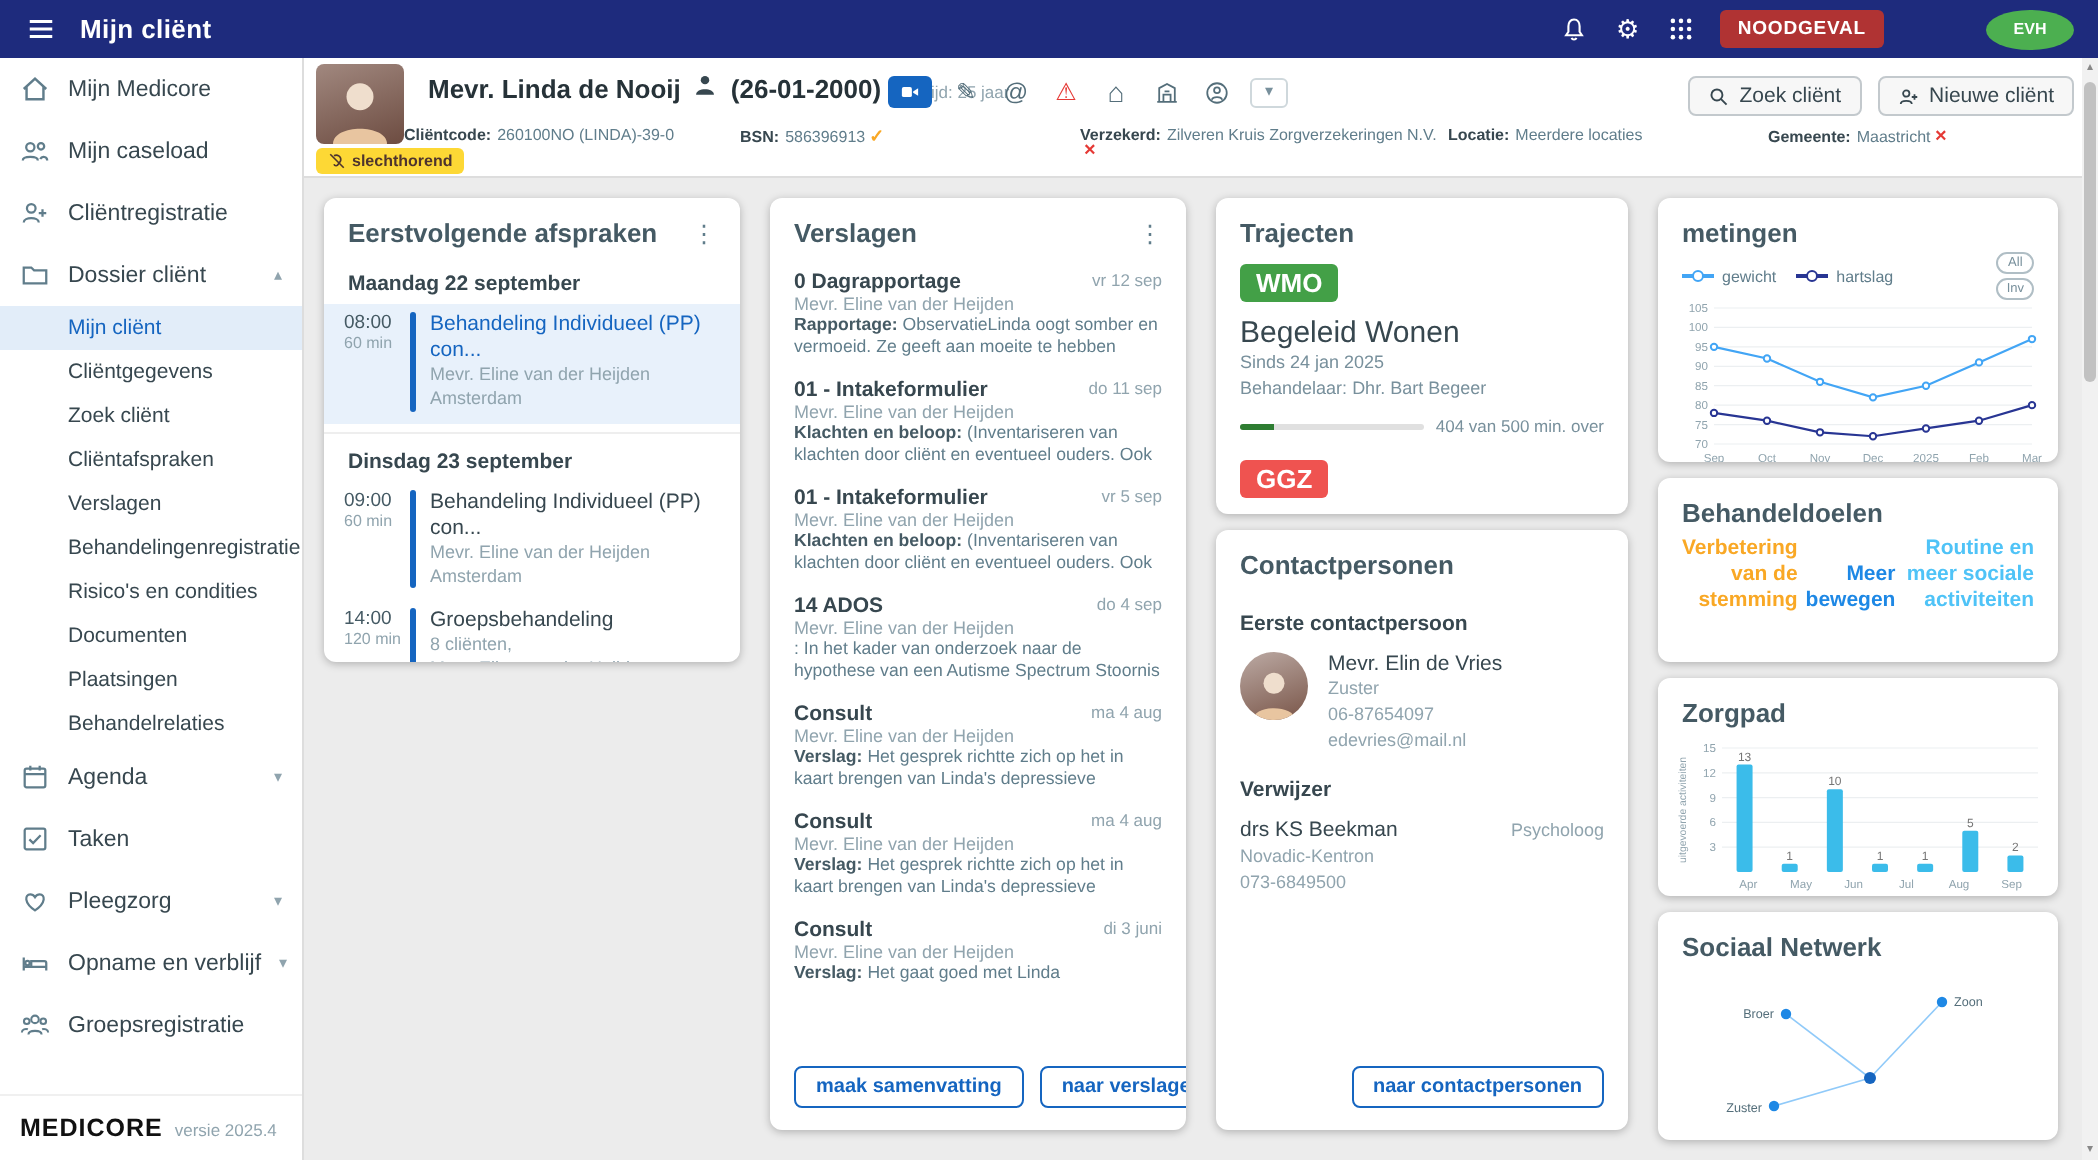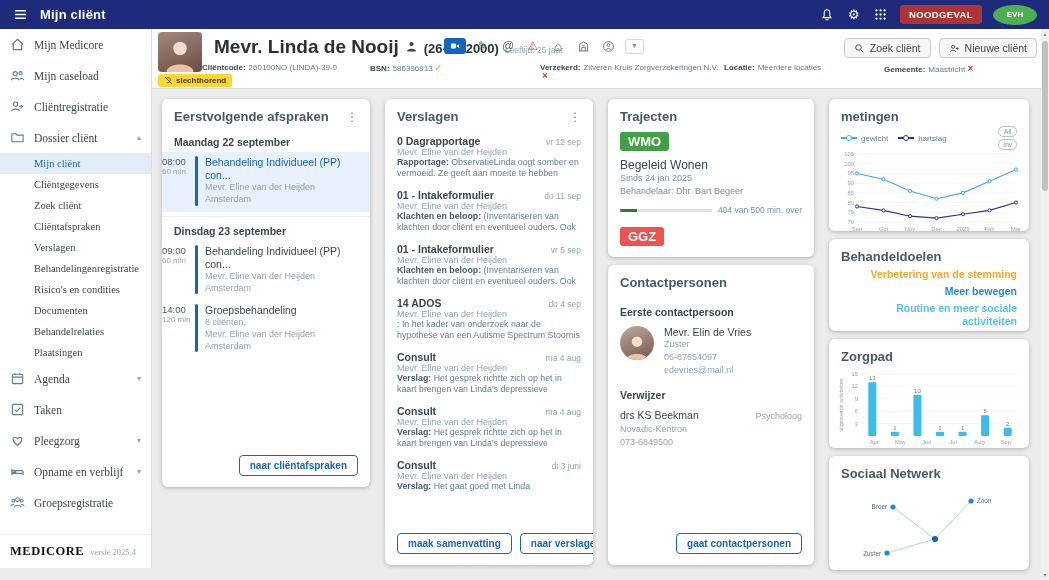--- a/index.html
+++ b/index.html
@@ -14,39 +14,39 @@
   
   .topbar{position:absolute;top:0;left:0;right:0;height:29px;background:var(--topbar);
           color:#fff;display:flex;align-items:center;padding:0 12px;gap:12px;z-index:9;}
   .tb-title{font-size:13px;font-weight:bold;letter-spacing:.2px;}
   .tb-right{margin-left:auto;display:flex;align-items:center;gap:11px;}
   .tb-ic{width:16px;height:16px;display:flex;align-items:center;justify-content:center;cursor:pointer;font-size:13px;line-height:1;}
   .emergency{background:var(--emergency);color:#fff;border:none;border-radius:3px;
              font-size:9.5px;font-weight:bold;padding:4px 9px;letter-spacing:.4px;cursor:pointer;
              font-family:"Liberation Sans",sans-serif;}
   .tb-avatar{width:44px;height:20px;border-radius:50%;background:var(--avatar);color:#fff;
-             font-size:8px;font-weight:bold;display:flex;align-items:center;justify-content:center;cursor:pointer;}
-  
-  .sidebar{position:absolute;top:29px;left:0;width:152px;bottom:12px;background:#fff;
-           border-right:1px solid #ddd;display:flex;flex-direction:column;overflow:hidden;z-index:5;font-family:Liberation Serif, serif;}
+             font-size:8px;font-weight:bold;display:flex;align-items:center;justify-content:center;cursor:pointer;margin-left:40px;}
+  
+  .sidebar{position:absolute;top:29px;left:0;width:152px;bottom:0;background:#fff;
+           border-right:1px solid #ddd;display:flex;flex-direction:column;overflow:hidden;z-index:5;}
   .nav-item{display:flex;align-items:center;gap:9px;padding:8px 10px;font-size:11.5px;cursor:pointer;white-space:nowrap;}
   .nav-item .chev{margin-left:auto;font-size:8px;color:#90a4ae;}
   .ic{width:15px;height:15px;flex:none;}
   .sub-item{padding:5px 8px 5px 34px;font-size:10.5px;cursor:pointer;white-space:nowrap;overflow:hidden;}
   .sub-item.selected{background:#e2edf9;color:var(--accent);}
   .sb-footer{margin-top:auto;padding:9px 10px;display:flex;align-items:baseline;gap:6px;border-top:1px solid #f0f0f0;}
   .sb-logo{font-size:12.5px;font-weight:bold;letter-spacing:.5px;color:#111;}
   .sb-ver{font-size:8.5px;color:#90a4ae;}
   
   .client-header{position:absolute;left:152px;top:29px;right:0;height:60px;background:#fff;
                  border-bottom:1px solid #ddd;z-index:4;}
   .photo{position:absolute;left:6px;top:3px;width:44px;height:40px;border-radius:4px;overflow:hidden;
          background:linear-gradient(160deg,#a1887f,#6d4c41);display:flex;align-items:flex-end;justify-content:center;}
   .name-row{position:absolute;left:62px;top:7px;display:flex;align-items:baseline;gap:6px;white-space:nowrap;}
-  .cname{font-size:19px;font-weight:bold;color:#263238;}
+  .cname{font-size:13px;font-weight:bold;color:#263238;}
   .cbirth{font-size:13px;font-weight:bold;color:#263238;}
   .cage{font-size:8.5px;color:#90a4ae;}
   .hdr-icons{position:absolute;left:292px;top:9px;display:flex;align-items:center;gap:9px;}
   .h-ic{width:16px;height:15px;display:flex;align-items:center;justify-content:center;
         font-size:12px;color:#546e7a;cursor:pointer;line-height:1;}
   .h-ic.filled{width:22px;height:16px;background:var(--accent);border-radius:3px;}
   .h-ic.alert{color:#e53935;}
   .h-ic.boxed{border:1px solid #cfd8dc;border-radius:3px;width:19px;font-size:8px;color:#78909c;}
   .hdr-buttons{position:absolute;right:12px;top:9px;display:flex;gap:8px;}
   .gbtn{display:flex;align-items:center;gap:5px;background:#f7f7f7;border:1px solid #c3c9cd;
@@ -69,45 +69,45 @@
   .card-head{display:flex;align-items:center;justify-content:space-between;padding:10px 12px 6px;}
   .card-title{font-size:13px;font-weight:bold;color:#455a64;}
   .kebab{font-size:12px;color:#607d8b;cursor:pointer;}
   .card-actions{margin-top:auto;display:flex;gap:8px;padding:9px 12px 11px;}
   .btn-outline{border:1px solid var(--accent);color:var(--accent);background:#fff;border-radius:4px;
                font-size:10px;font-weight:bold;padding:4px 10px;cursor:pointer;white-space:nowrap;
                font-family:"Liberation Sans",sans-serif;}
   
   .day-label{font-size:10.5px;font-weight:bold;color:#37474f;padding:6px 12px 4px;}
   .day-label.sep{border-top:1px solid #eee;margin-top:4px;padding-top:8px;}
-  .appt{display:flex;padding:4px 10px 6px 0;cursor:pointer;}
+  .appt{display:flex;padding:4px 10px 6px 10px;cursor:pointer;}
   .appt.selected{background:var(--accentlight);}
   .appt.selected .appt-title{color:var(--accent);}
   .appt-time{width:33px;flex:none;}
   .appt-time .t{font-size:9.5px;color:#455a64;}
   .appt-time .d{font-size:8px;color:#90a4ae;}
   .appt-bar{width:3px;border-radius:2px;background:var(--accent);margin-right:7px;flex:none;}
   .appt-title{font-size:10.5px;color:#37474f;line-height:1.25;}
   .appt-sub{font-size:9px;color:#90a4ae;line-height:1.3;}
   
   .rep-list{overflow:hidden;flex:1;}
   .rep{padding:5px 12px 4px;cursor:pointer;}
-  .rep-head{display:flex;justify-content:space-between;align-items:flex-end;}
+  .rep-head{display:flex;justify-content:space-between;align-items:flex-start;}
   .rep-title{font-size:10.5px;font-weight:bold;color:#37474f;}
   .rep-date{font-size:8.5px;color:#90a4ae;white-space:nowrap;}
   .rep-author{font-size:9px;color:#90a4ae;}
   .rep-body{font-size:8.8px;color:#607d8b;line-height:1.25;max-height:23px;overflow:hidden;}
   .rep-body b{color:#455a64;}
   
   .pad{padding:2px 12px 10px;display:flex;flex-direction:column;flex:1;}
   .chipbadge{display:inline-block;color:#fff;font-size:13px;font-weight:bold;border-radius:3px;
              padding:2px 8px;width:max-content;}
   .wmo{background:var(--wmo);}
   .ggz{background:var(--ggz);margin-top:12px;}
-  .traj-name{font-size:12px;color:#37474f;margin-top:7px;}
+  .traj-name{font-size:15px;color:#37474f;margin-top:7px;}
   .traj-sub{font-size:9px;color:#78909c;line-height:1.4;}
   .prog-row{display:flex;align-items:center;gap:6px;margin-top:8px;}
   .prog-track{flex:1;height:3px;background:#e0e0e0;border-radius:2px;overflow:hidden;}
   .prog-fill{height:100%;background:var(--progress);}
   .prog-text{font-size:8.5px;color:#78909c;white-space:nowrap;}
   .sec-label{font-size:10.5px;font-weight:bold;color:#37474f;margin:8px 0 8px;}
   .contact-row{display:flex;gap:10px;align-items:flex-start;margin-bottom:4px;}
   .cavatar{width:34px;height:34px;border-radius:50%;background:linear-gradient(160deg,#bcaaa4,#795548);
            overflow:hidden;display:flex;align-items:flex-end;justify-content:center;flex:none;}
   .cp-name{font-size:10.5px;color:#37474f;}
@@ -115,21 +115,21 @@
   .ref-row{display:flex;justify-content:space-between;align-items:baseline;}
   
   .legend-row{display:flex;align-items:center;gap:10px;padding:0 12px;font-size:8px;color:#607d8b;}
   .lg{display:flex;align-items:center;gap:4px;}
   .lg-line{width:16px;height:2px;background:var(--lc,#42a5f5);position:relative;}
   .lg-line::after{content:'';position:absolute;left:5px;top:-2px;width:4px;height:4px;
                   border:1.5px solid var(--lc,#42a5f5);border-radius:50%;background:#fff;}
   .chips{margin-left:auto;display:flex;flex-direction:column;gap:2px;}
   .chip{border:1px solid #b0bec5;border-radius:7px;font-size:6.5px;color:#78909c;
         padding:0 4px;line-height:9px;text-align:center;cursor:pointer;}
-  .goal-list{padding:2px 12px 10px;display:flex;flex-direction:column;gap:4px;align-items:flex-end;}
+  .goal-list{padding:2px 12px 10px;display:flex;flex-direction:row;gap:4px;align-items:flex-end;}
   .goal{font-size:10.5px;font-weight:bold;text-align:right;line-height:1.25;}
   .goal-0{color:var(--goal1);} .goal-1{color:var(--goal2);} .goal-2{color:var(--goal3);text-align:right;}
   .chart-wrap{padding:0 8px 6px;}
   
   .scrollbar{position:absolute;right:0;top:29px;bottom:0;width:8px;background:#f1f1f1;z-index:8;
              display:flex;flex-direction:column;align-items:center;}
   .sb-arrow{font-size:6px;color:#888;line-height:10px;cursor:pointer;}
   .sb-thumb{width:6px;height:150px;background:#c1c1c1;border-radius:3px;margin-top:2px;cursor:grab;}
   .sb-spacer{flex:1;}
 </style>
@@ -214,22 +214,22 @@
     <span class="chev">▴</span>
   </div>
   <div class="sub-item selected">Mijn cliënt</div>
   <div class="sub-item">Cliëntgegevens</div>
   <div class="sub-item">Zoek cliënt</div>
   <div class="sub-item">Cliëntafspraken</div>
   <div class="sub-item">Verslagen</div>
   <div class="sub-item">Behandelingenregistratie</div>
   <div class="sub-item">Risico's en condities</div>
   <div class="sub-item">Documenten</div>
+  <div class="sub-item">Plaatsingen</div>
   <div class="sub-item">Behandelrelaties</div>
-  <div class="sub-item">Plaatsingen</div>
   <div class="nav-item">
     <span class="ic">
         <svg viewBox="0 0 16 16">
           <g fill="none" stroke="#607d8b" stroke-width="1.2">
             <rect x="2.5" y="3.5" width="11" height="10" rx="1"></rect>
             <path d="M2.5 6.5h11M5.5 2v2.5M10.5 2v2.5"></path>
           </g>
         </svg>
       </span>
     <span>Agenda</span>
@@ -366,21 +366,21 @@
           <path d="M1.5 1.5l9 9"></path>
         </g>
       </svg>
     <span>slechthorend</span>
   </span>
 </div>
 
 <div class="main">
 
   <div class="col" style="width:208px">
-    <div class="card" style="height:388px">
+    <div class="card" style="height:232px">
       <div class="card-head">
         <span class="card-title">Eerstvolgende afspraken</span>
         <span class="kebab">⋮</span>
       </div>
       <div class="day-label">Maandag 22 september</div>
       <div class="appt selected">
         <div class="appt-time">
             <div class="t">08:00</div>
             <div class="d">60 min</div>
           </div>
@@ -534,21 +534,21 @@
           </div>
         </div>
         <div class="sec-label">Verwijzer</div>
         <div class="ref-row">
           <span class="cp-name">drs KS Beekman</span>
           <span class="cp-sub">Psycholoog</span>
         </div>
         <div class="cp-sub">Novadic-Kentron</div>
         <div class="cp-sub">073-6849500</div>
         <div class="card-actions" style="justify-content:flex-end;padding:9px 0 1px">
-          <button class="btn-outline">gaat contactpersonen</button>
+          <button class="btn-outline">naar contactpersonen</button>
         </div>
       </div>
     </div>
   </div>
 
   <div class="col" style="width:200px">
     <div class="card" style="height:132px">
       <div class="card-head" style="padding-bottom:2px">
           <span class="card-title">metingen</span>
         </div>

